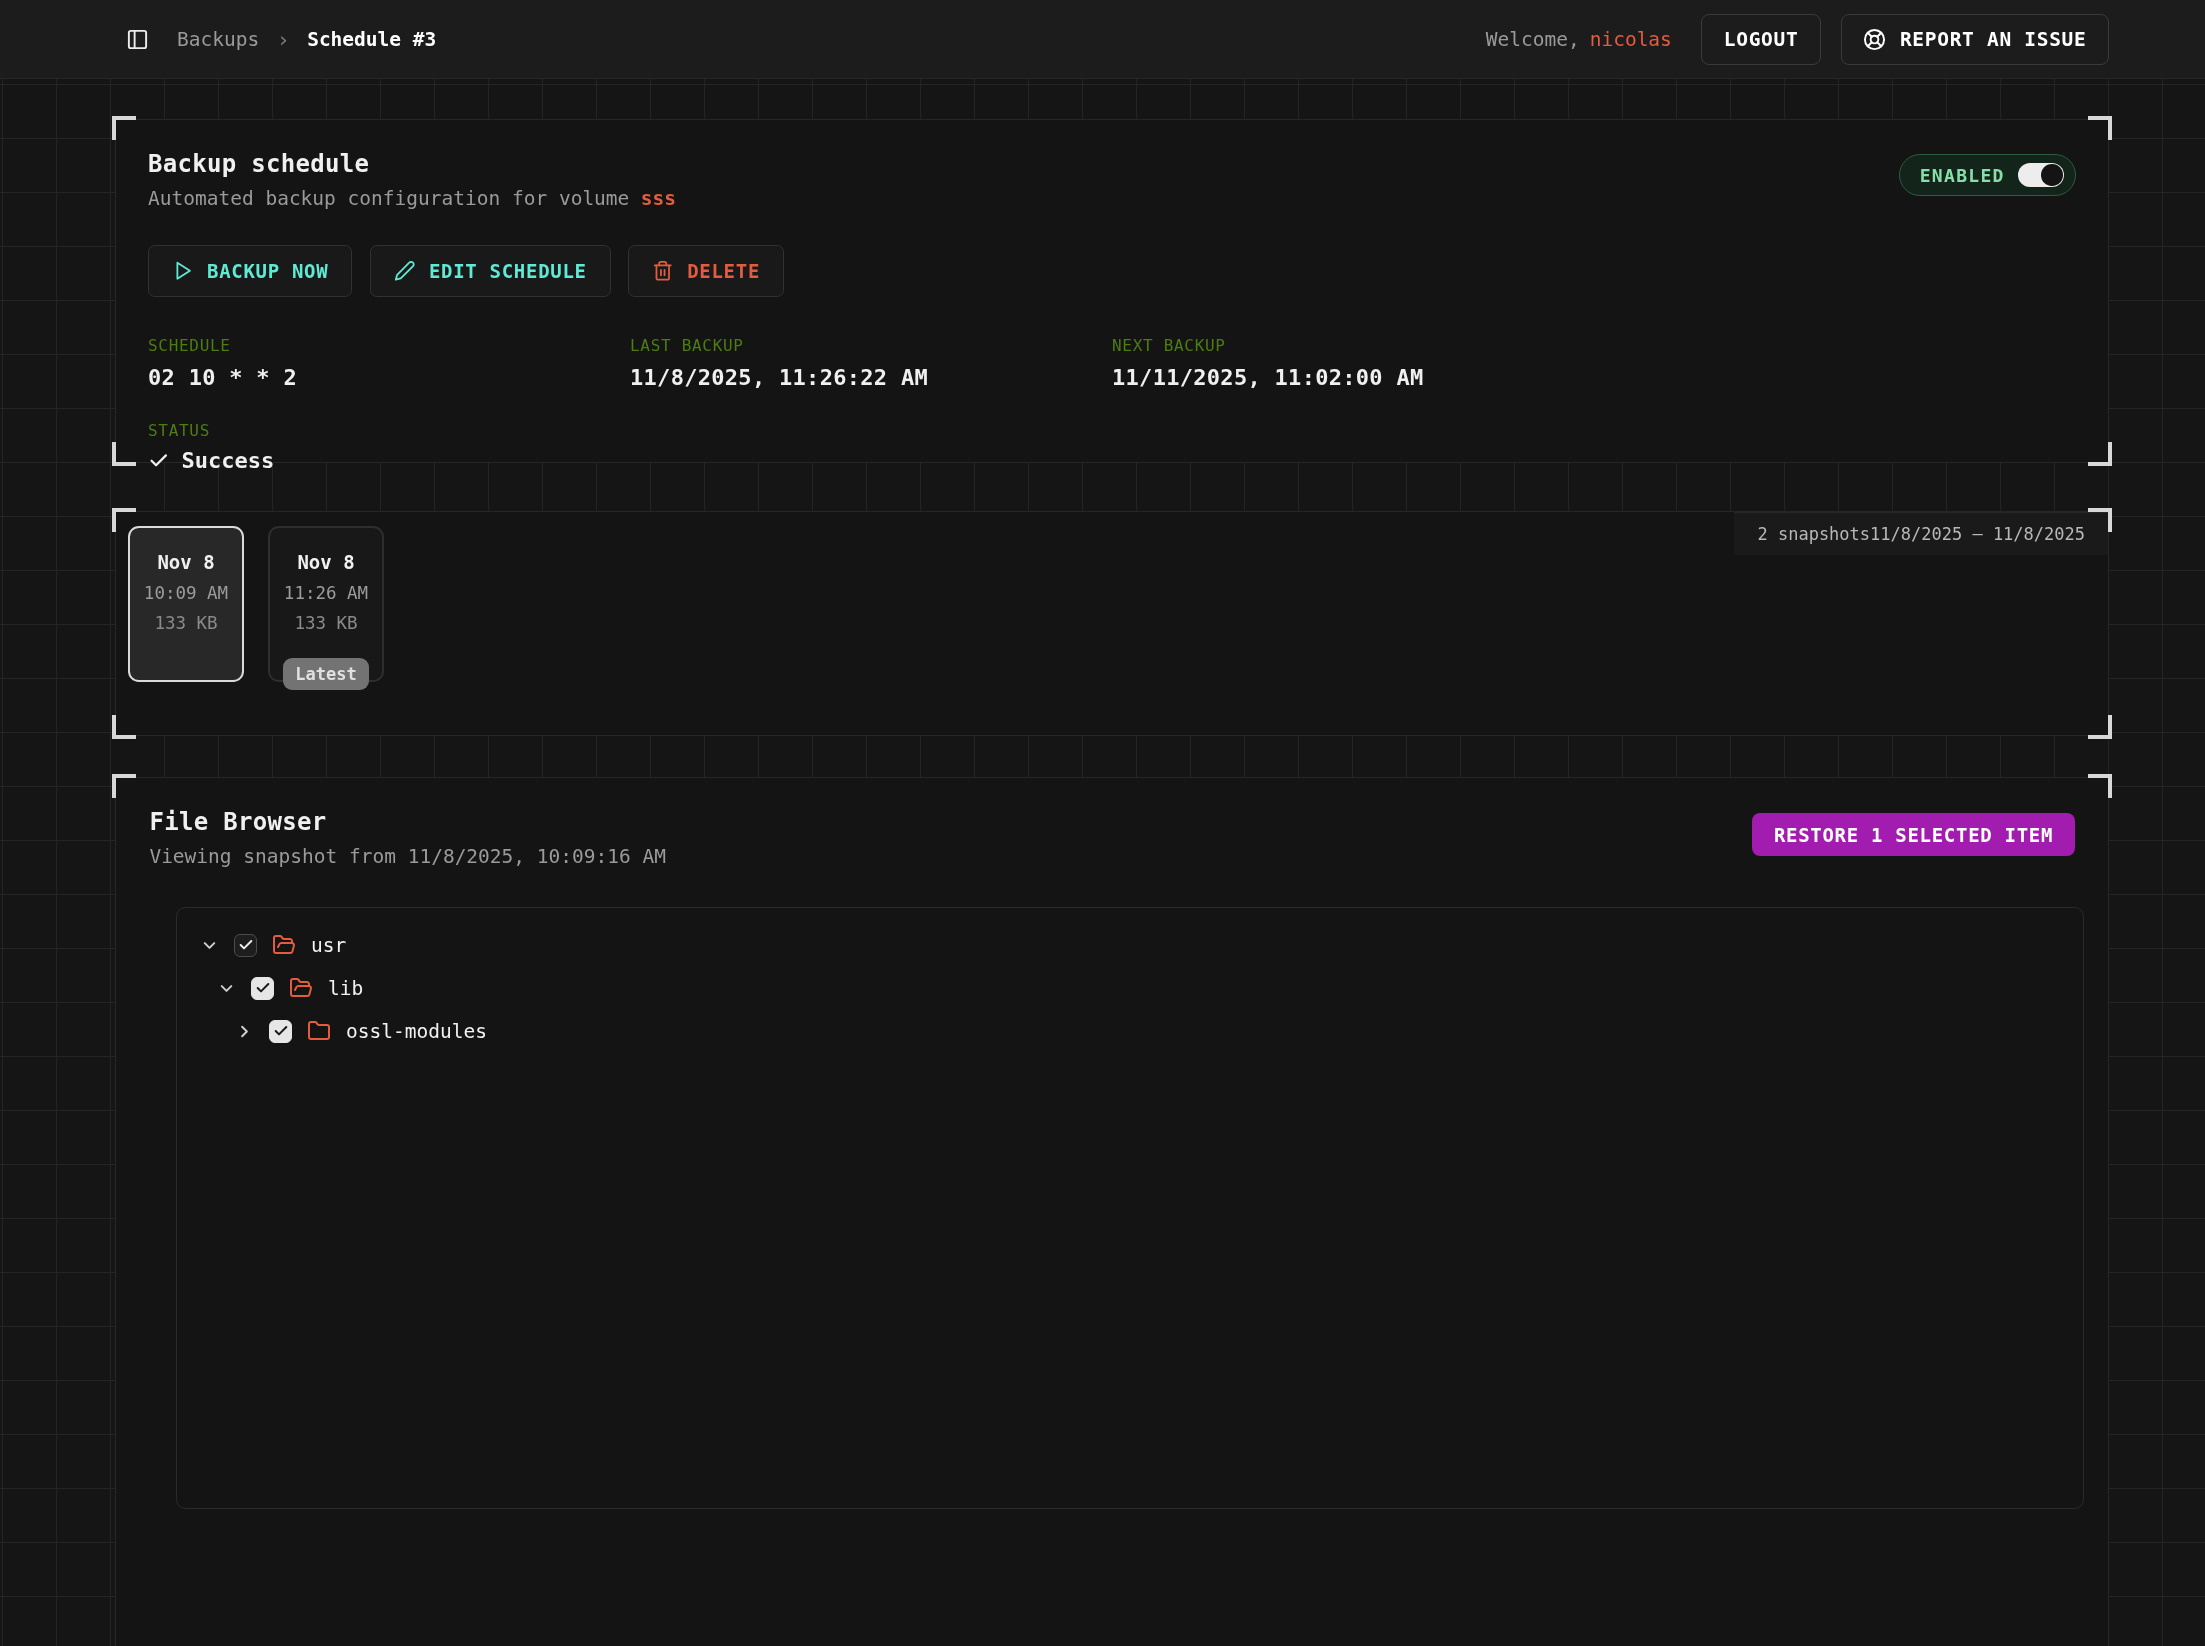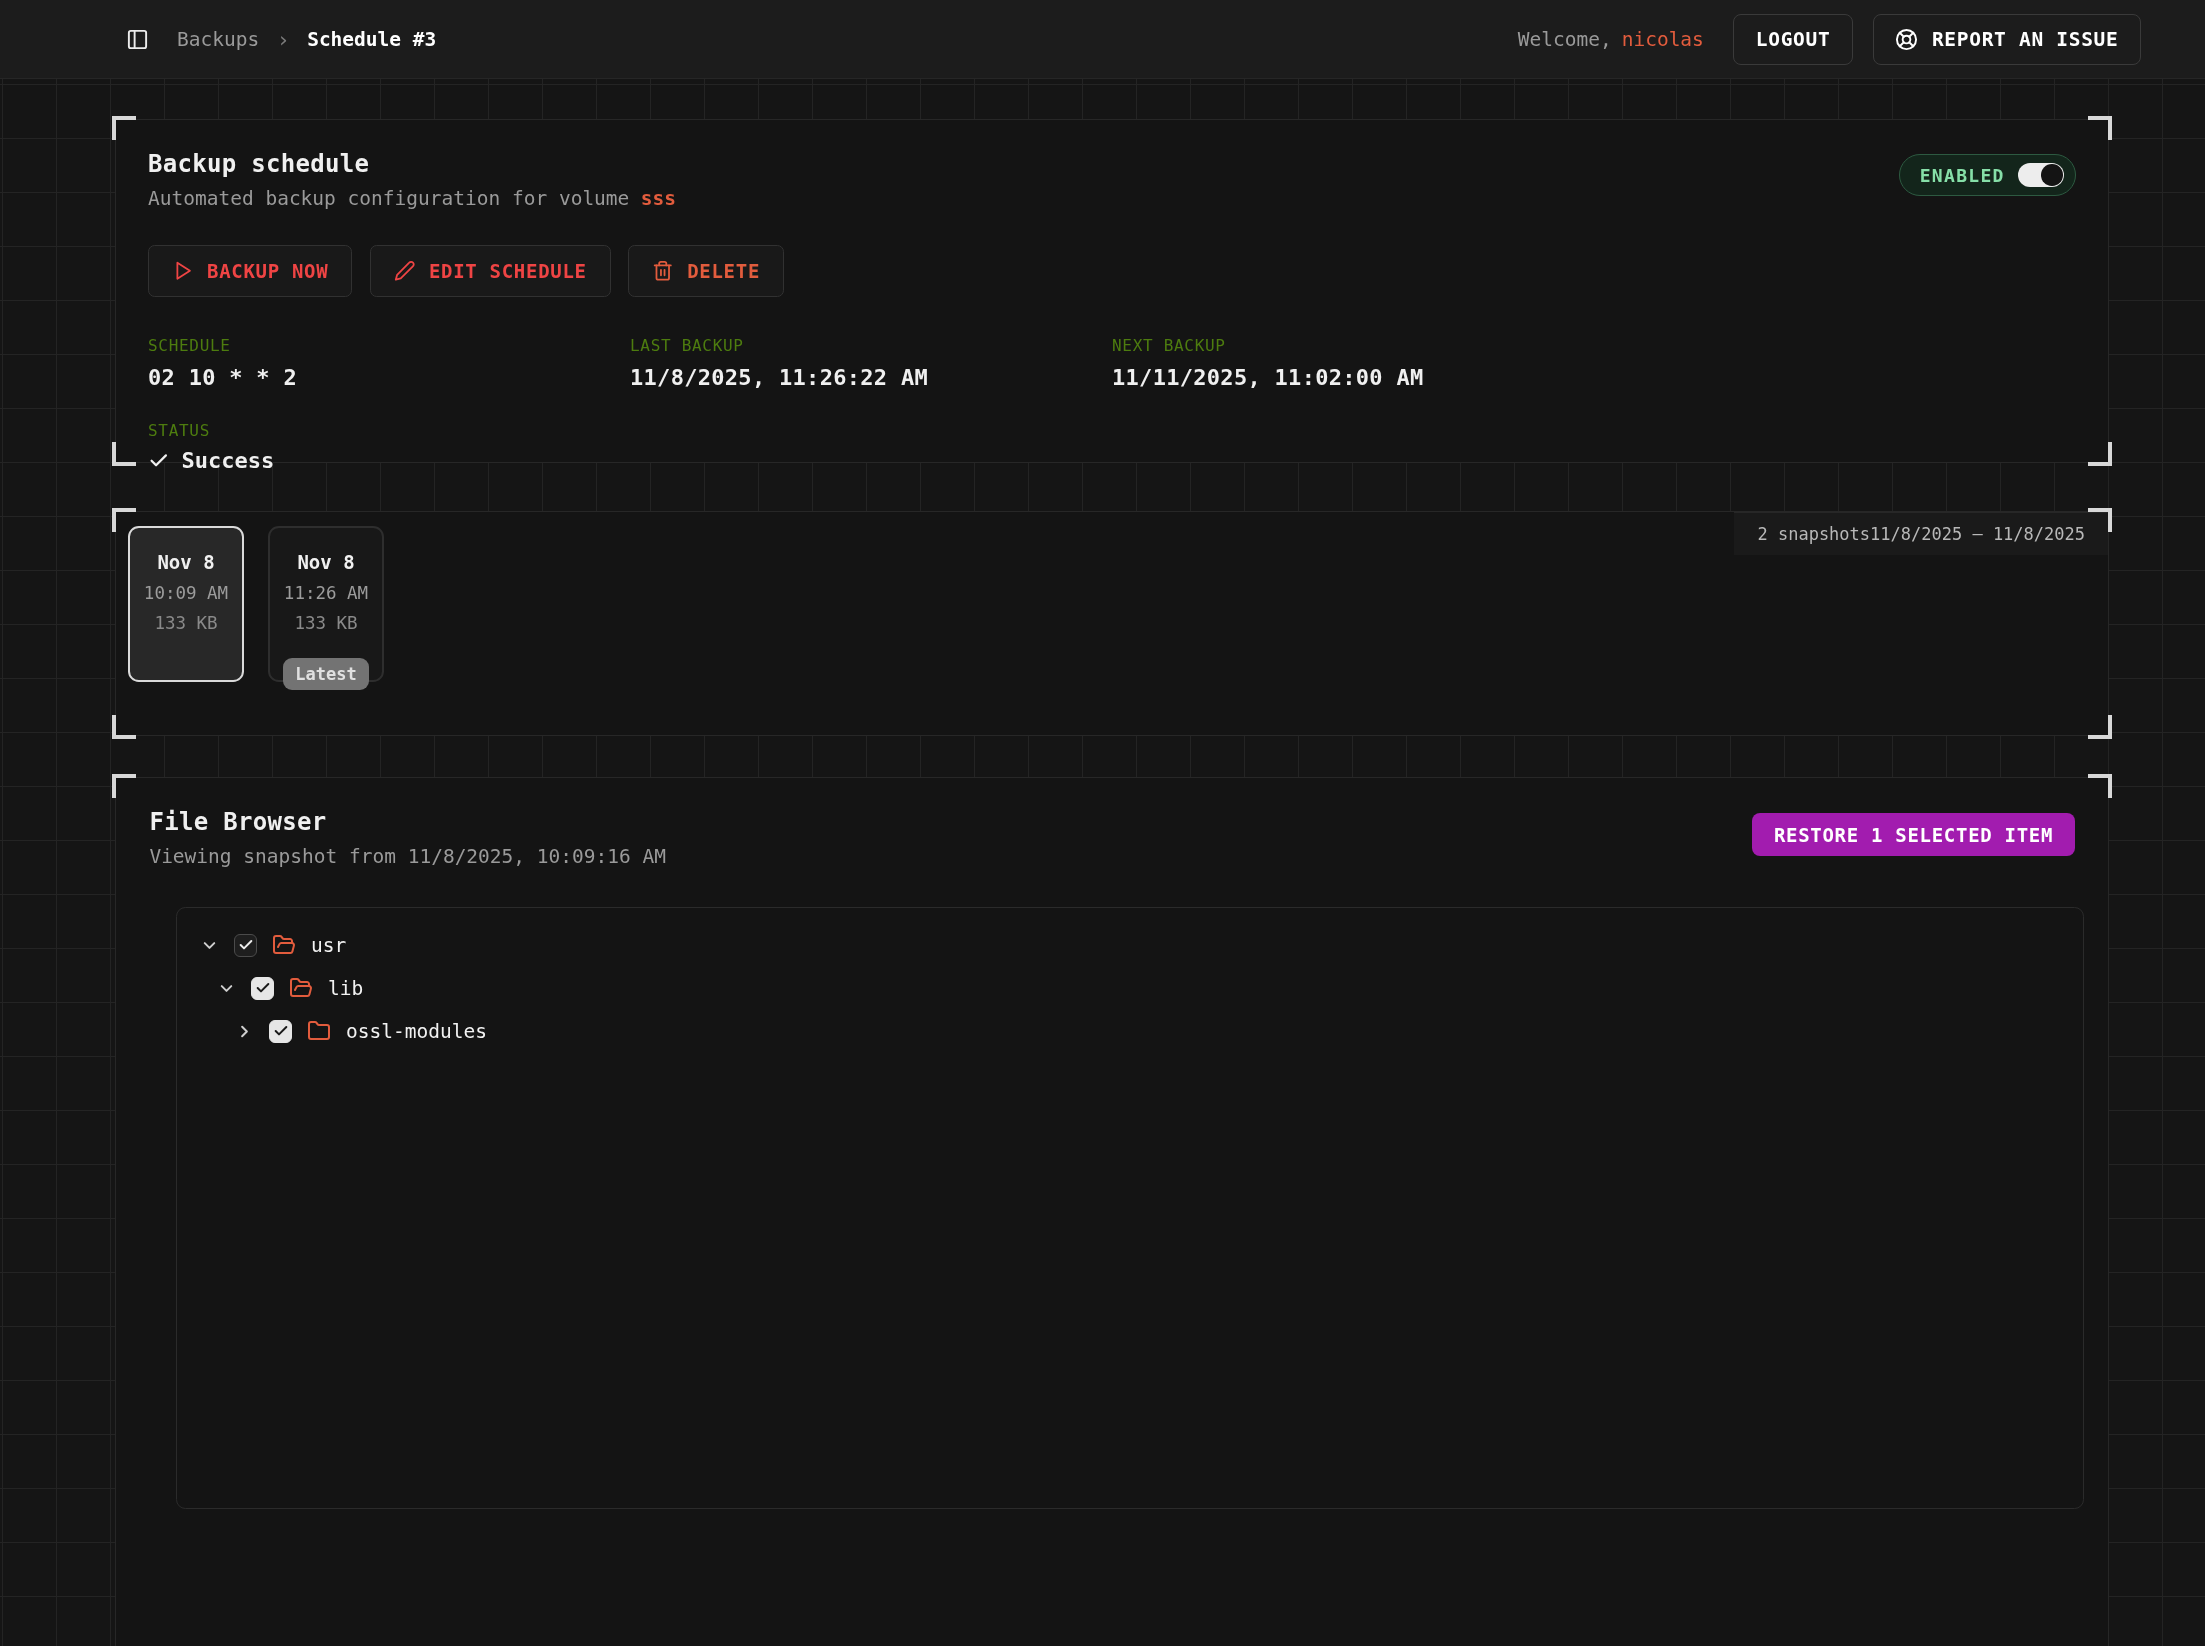--- a/index.html
+++ b/index.html
@@ -15,21 +15,21 @@
     font-family:"DejaVu Sans Mono", monospace;
     color:#f0f0f0;
     overflow:hidden;
   }
   svg { display:block; }
 
   
   .topbar {
     height:79px; background:#1c1c1c; border-bottom:0.7px solid #262626;
     display:flex; align-items:center; justify-content:space-between;
-    padding:0 64px 0 126px; position:relative; z-index:3;
+    padding:0 96px 0 126px; position:relative; z-index:3;
   }
   .topbar-left { display:flex; align-items:center; gap:28px; }
   .sidebar-toggle { color:#ececec; background:none; border:none; padding:0; cursor:pointer; }
   .breadcrumb { display:flex; align-items:center; gap:17.5px; font-size:19.5px; }
   .crumb-section { color:#9a9a9a; }
   .crumb-sep { color:#7a7a7a; font-size:21.5px; }
   .crumb-page { color:#ffffff; font-weight:bold; }
   .topbar-right { display:flex; align-items:center; gap:20px; }
   .welcome-wrap { display:flex; gap:10px; font-size:19.5px; margin-right:9.4px; }
   .welcome { color:#9a9a9a; }
@@ -62,21 +62,21 @@
     height:42px; padding:0 10.8px 0 20px; margin-top:4px; cursor:pointer;
   }
   .enabled-label { color:#86dfa8; font-weight:bold; font-size:18px; letter-spacing:1.3px; }
   .toggle { width:46px; height:24px; border-radius:12px; background:#ededed; position:relative; }
   .toggle-knob { position:absolute; right:1.3px; top:1.3px; width:21.5px; height:21.5px; border-radius:50%; background:#141414; }
 
   .actions { display:flex; gap:17.5px; margin-top:35px; }
   .btn-secondary {
     display:flex; align-items:center; gap:13.5px;
     background:#191919; border:1.3px solid #313131; border-radius:6.7px;
-    height:52px; padding:0 23px; color:#ef4444; font-weight:bold;
+    height:52px; padding:0 23px; color:#5eead4; font-weight:bold;
     font-size:19px; letter-spacing:0.7px; font-family:inherit; cursor:pointer;
   }
   .btn-danger { color:#e25c3d; }
 
   .fields { display:grid; grid-template-columns:repeat(4,1fr); margin-top:39px; }
   .field-label { font-size:16px; color:#4d7c0f; letter-spacing:0.7px; }
   .field-value { margin-top:10px; font-size:22px; font-weight:bold; letter-spacing:0.3px; }
   .status-block { margin-top:31px; }
   .status-value { display:flex; align-items:center; gap:12px; margin-top:8.7px; font-size:22px; font-weight:bold; }
 

